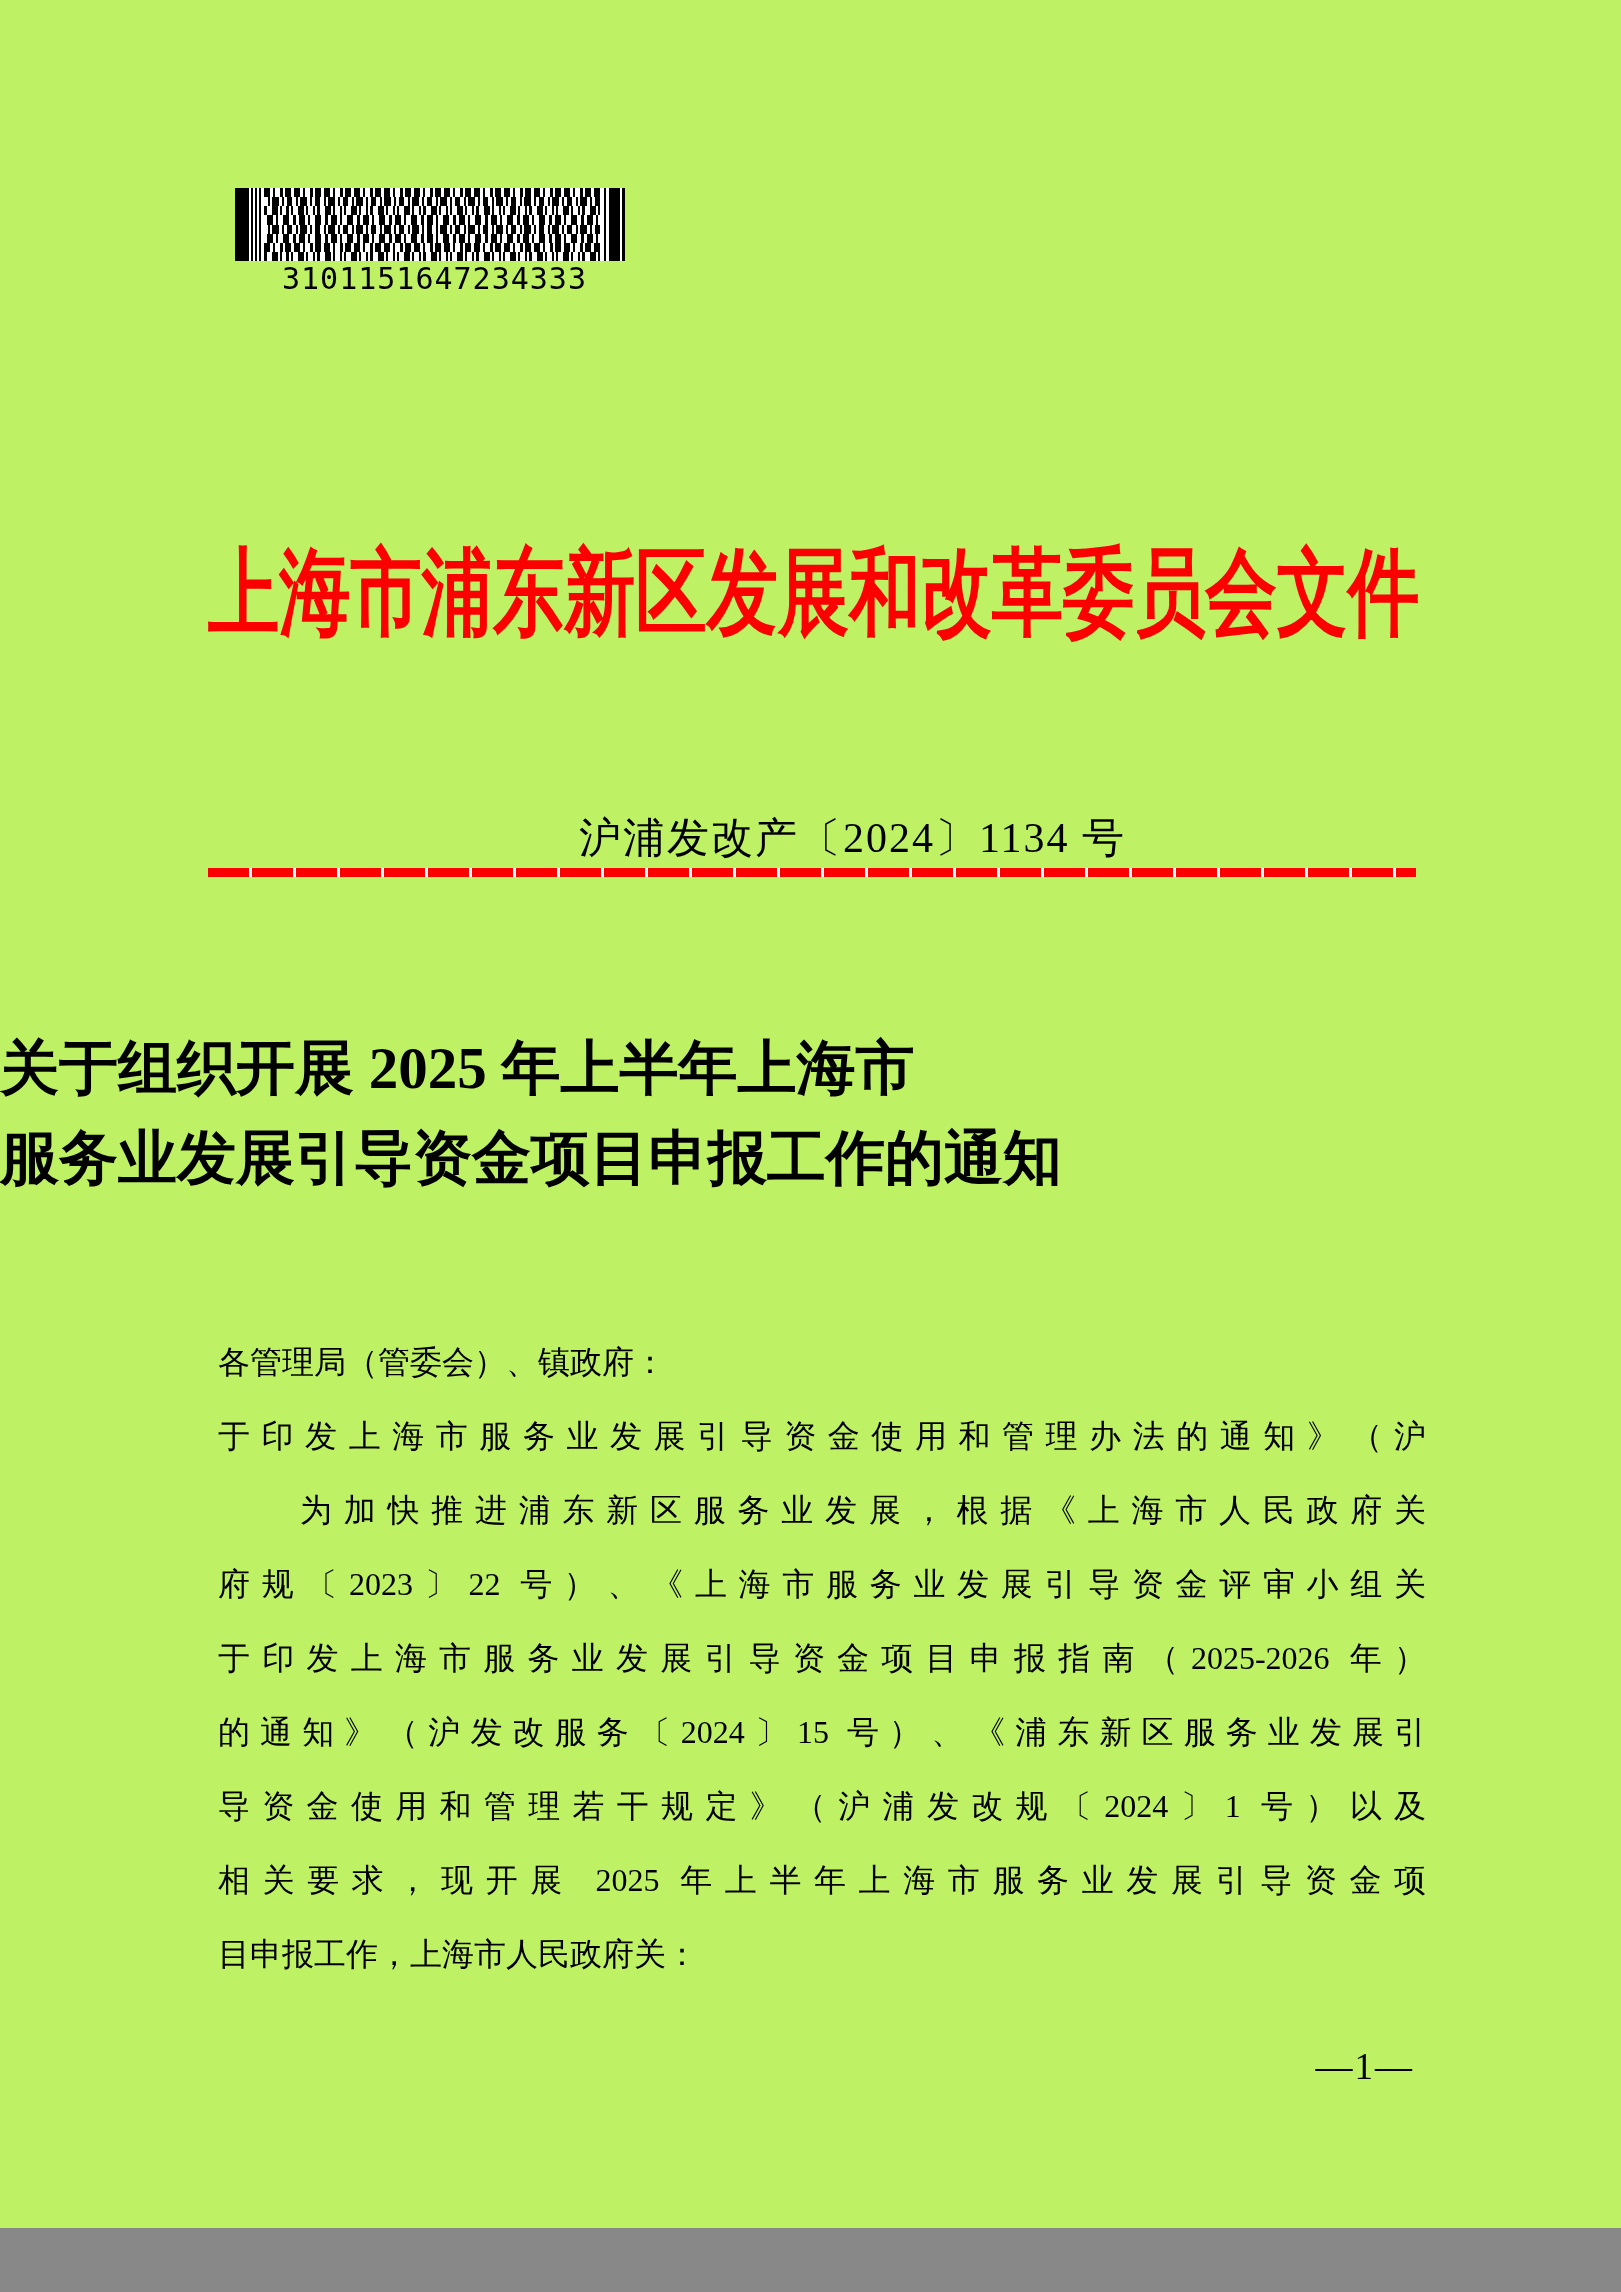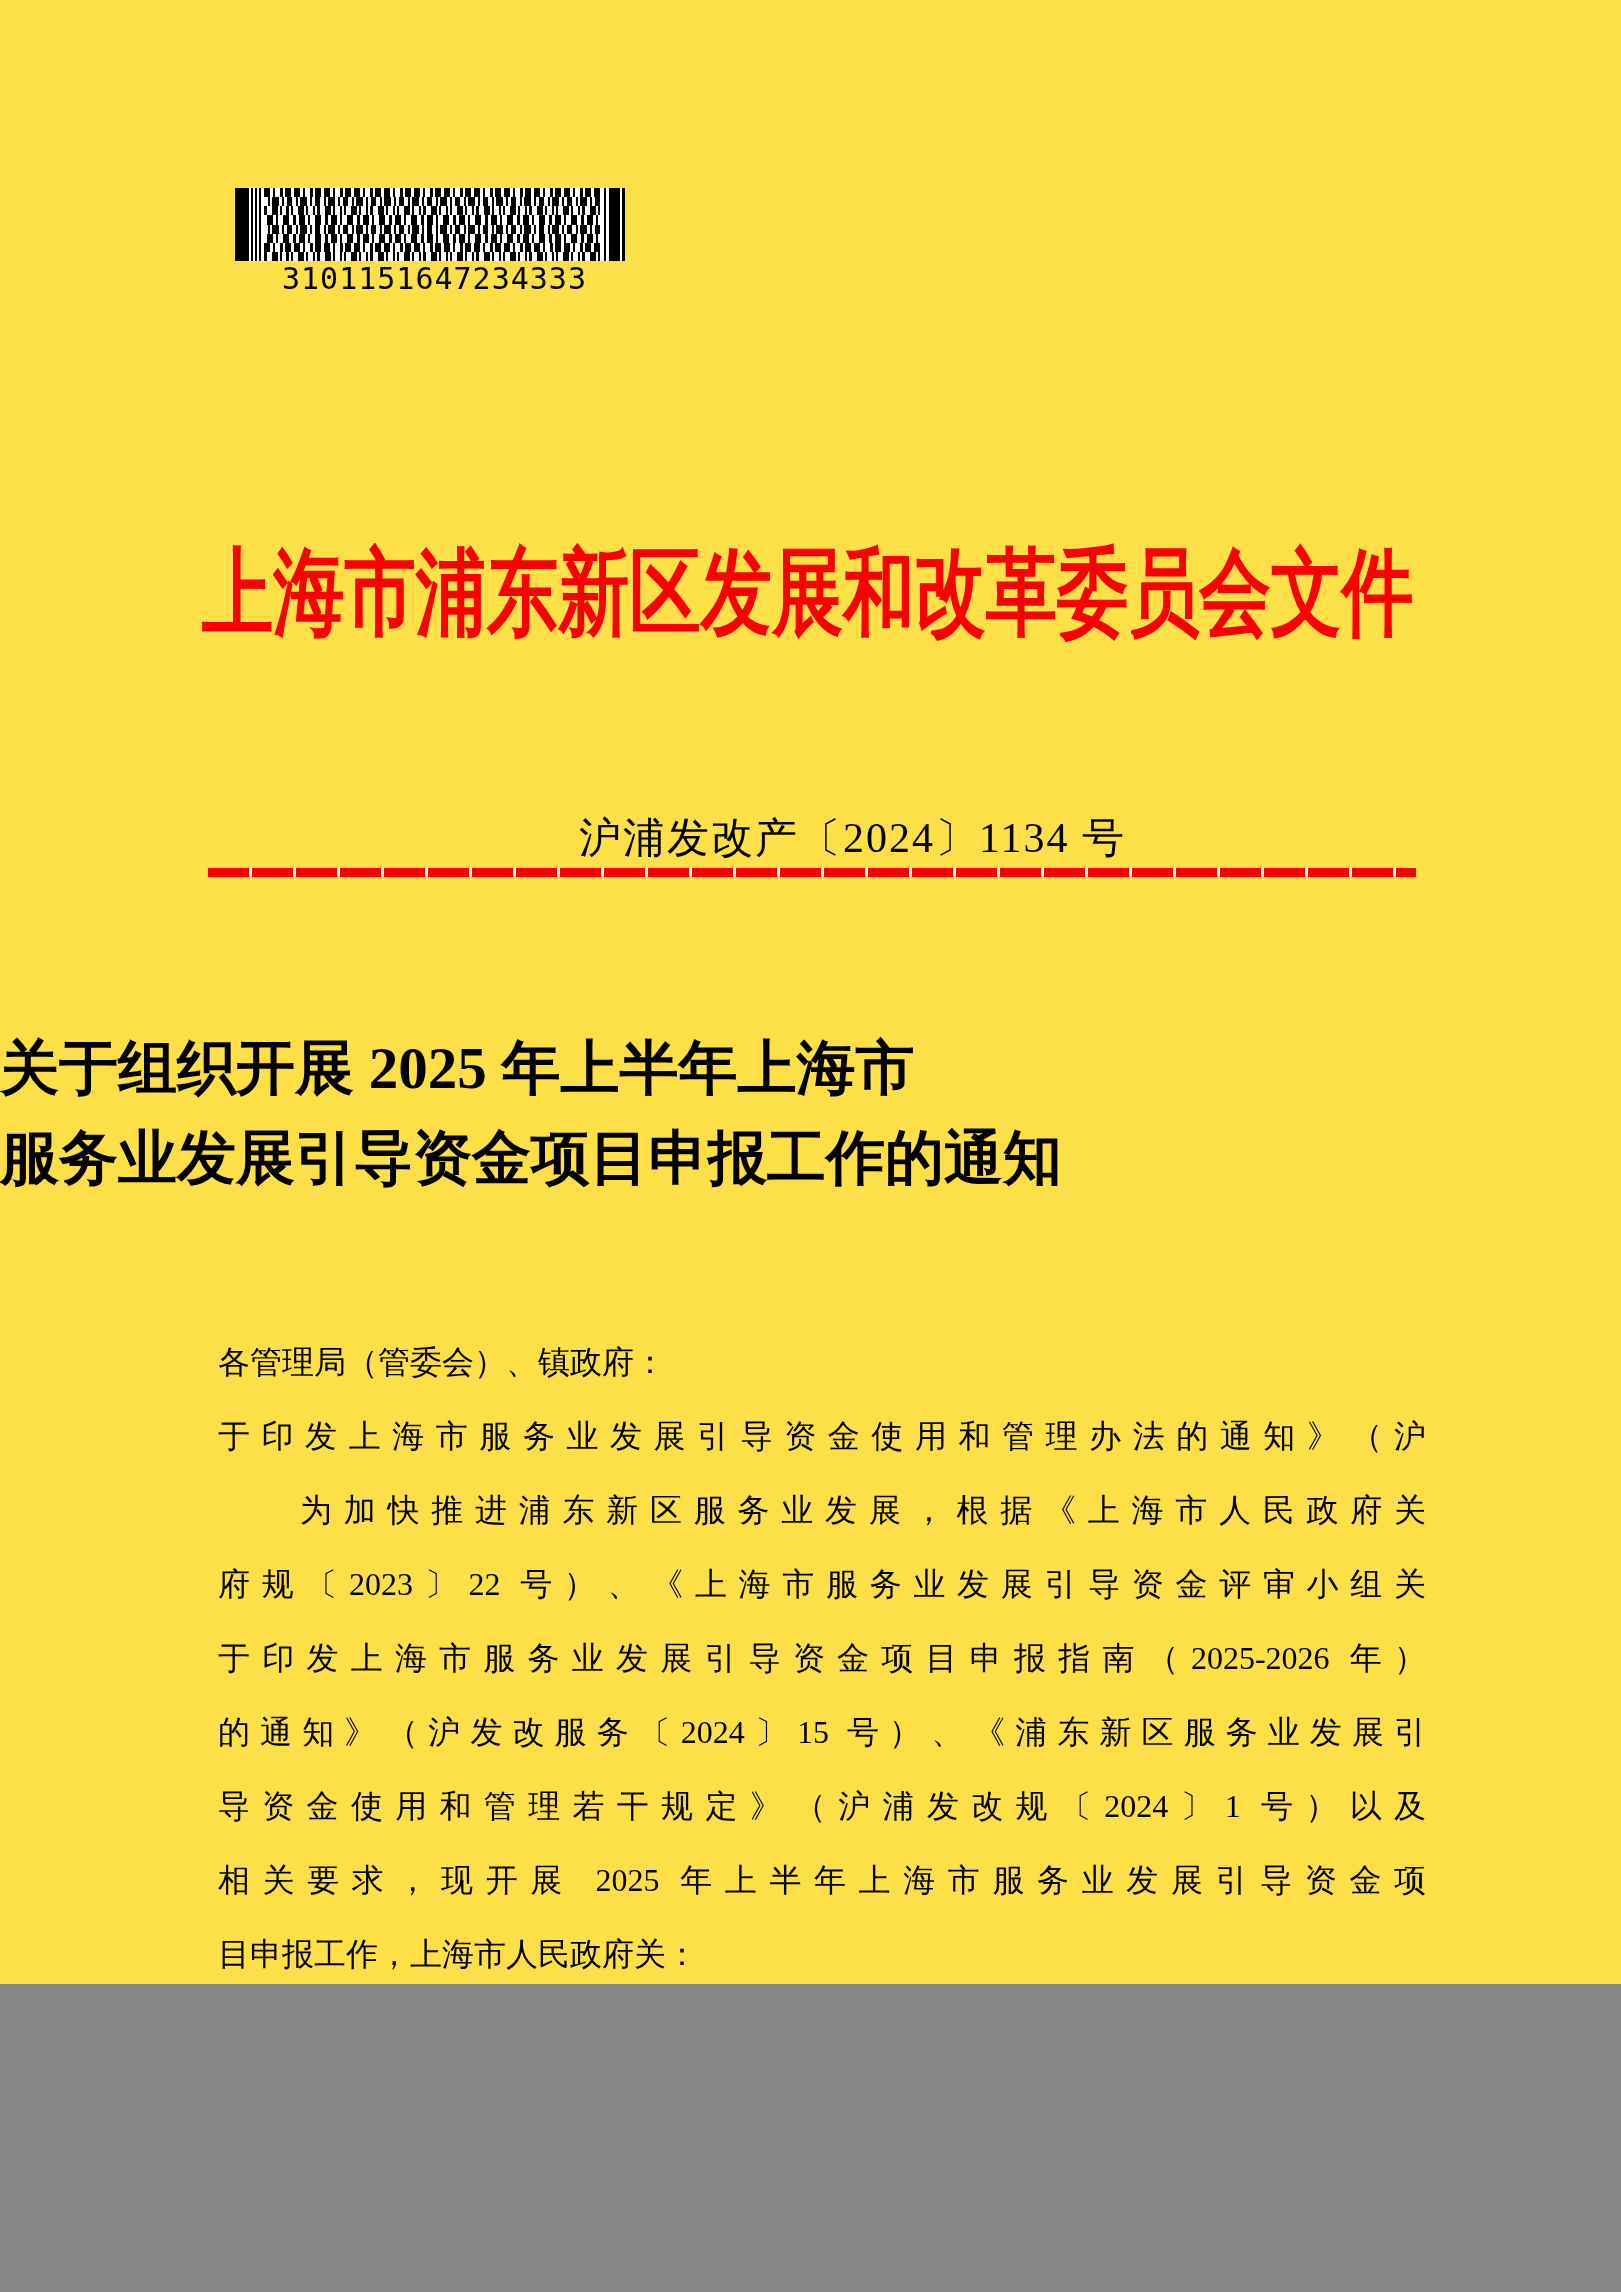--- a/index.html
+++ b/index.html
@@ -1,20 +1,20 @@
 <!DOCTYPE html>
 <html lang="zh" style="--accent-red: #fa0000;"><head>
 <meta charset="utf-8">
 <style>
   html,body{margin:0;padding:0;background:#888;}
   .page{
     position:relative;
-    width:1621px;height:1984px;
+    width:1621px;height:2228px;
     margin:0 auto;
-    background:#fde047;
+    background:#bef264;
     overflow:hidden;
     font-family:"Liberation Serif","DejaVu Serif",serif;
     color:#000;
   }
 
   
   .barcode{position:absolute;left:235px;top:188px;width:390px;height:73px;}
   .bc-rows{position:absolute;left:29px;right:23.5px;top:0;bottom:0;display:flex;flex-direction:column;}
   .bc-row{flex:1;}
   .bc-r1{background:repeating-linear-gradient(90deg,#000 0 5.9px,#fff 5.9px 8.8px,#000 8.8px 10.8px,#fff 10.8px 15.7px,#000 15.7px 18.6px,#fff 18.6px 20.6px,#000 20.6px 27.4px,#fff 27.4px 30px);}
@@ -25,21 +25,21 @@
     background:linear-gradient(90deg,#000 0 13.7px,#fff 13.7px 15.7px,#000 15.7px 17.6px,#fff 17.6px 19.6px,#000 19.6px 21.6px,#fff 21.6px 24.5px,#000 24.5px 26.5px,#fff 26.5px 29px);}
   .bc-stop{position:absolute;right:0;top:0;bottom:0;width:23.5px;
     background:linear-gradient(90deg,#fff 0 2px,#000 2px 3.9px,#fff 3.9px 6.9px,#000 6.9px 17.6px,#fff 17.6px 19.6px,#000 19.6px 23.5px);}
   .barcode-number{
     position:absolute;left:282px;top:261px;
     font-family:"DejaVu Sans Mono","Liberation Mono",monospace;
     font-size:30px;letter-spacing:1px;color:#000;white-space:nowrap;
   }
 
   
-  .org-title{position:absolute;left:0;top:545px;width:100%;text-align:left;white-space:nowrap;text-decoration:underline;}
+  .org-title{position:absolute;left:0;top:545px;width:100%;text-align:right;white-space:nowrap;text-decoration:underline;}
   .org-title span{
     display:inline-block;
     font-size:95px;line-height:1.02;font-weight:bold;
     color:var(--accent-red,#fa0000);
     transform:scaleX(0.75);transform-origin:center;
     letter-spacing:0px;
   }
   .doc-number{
     position:absolute;left:0;top:810px;width:100%;
     text-align:center;font-size:42px;letter-spacing:2px;color:#000;margin-left:42px;

